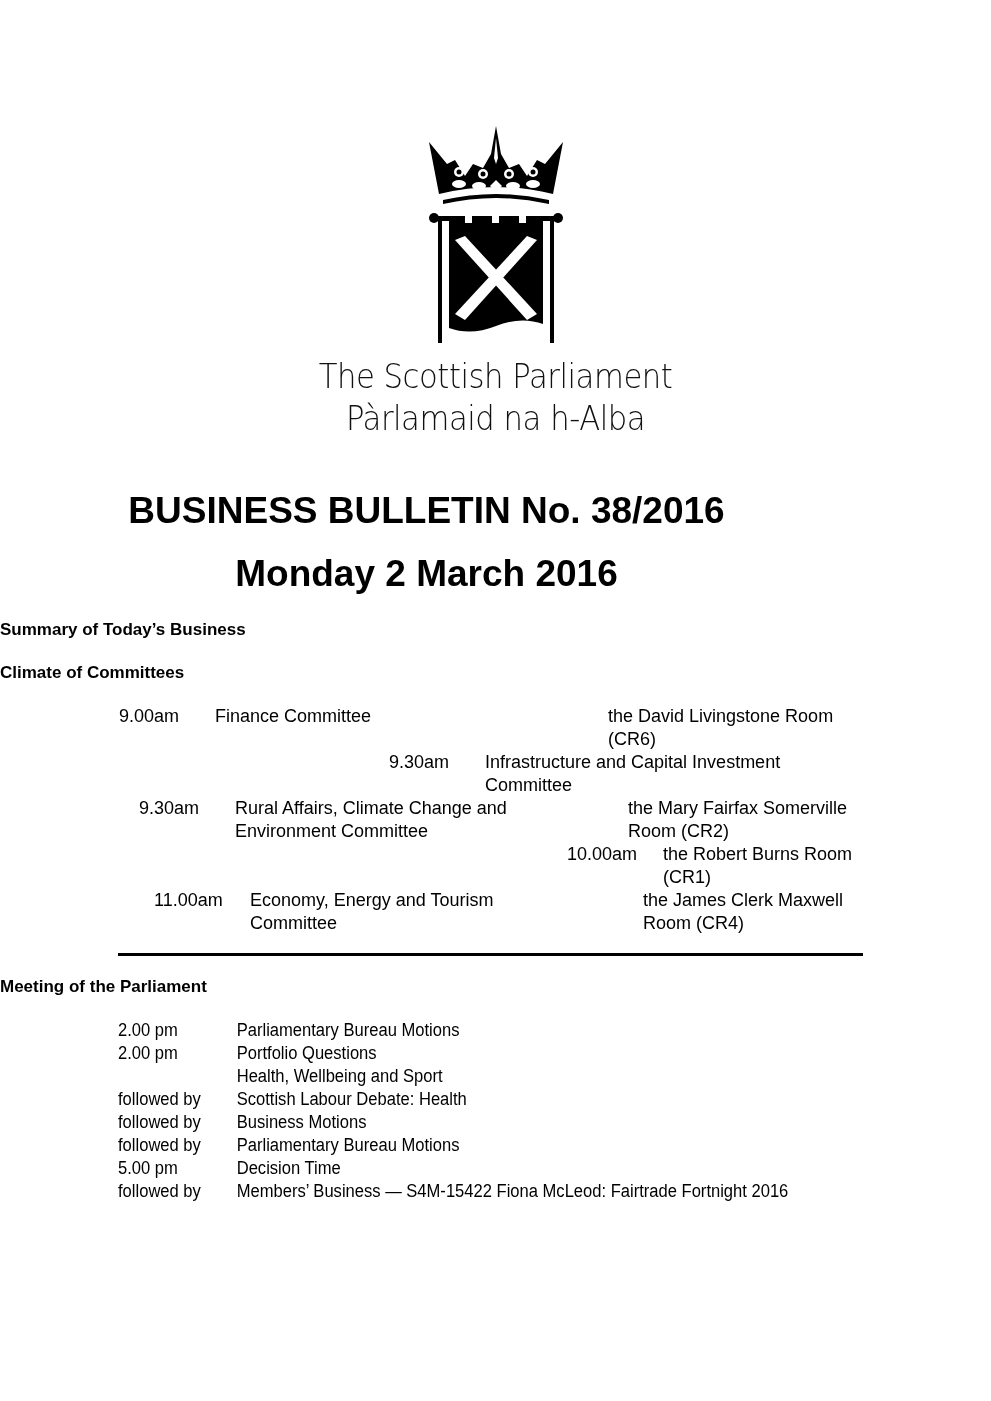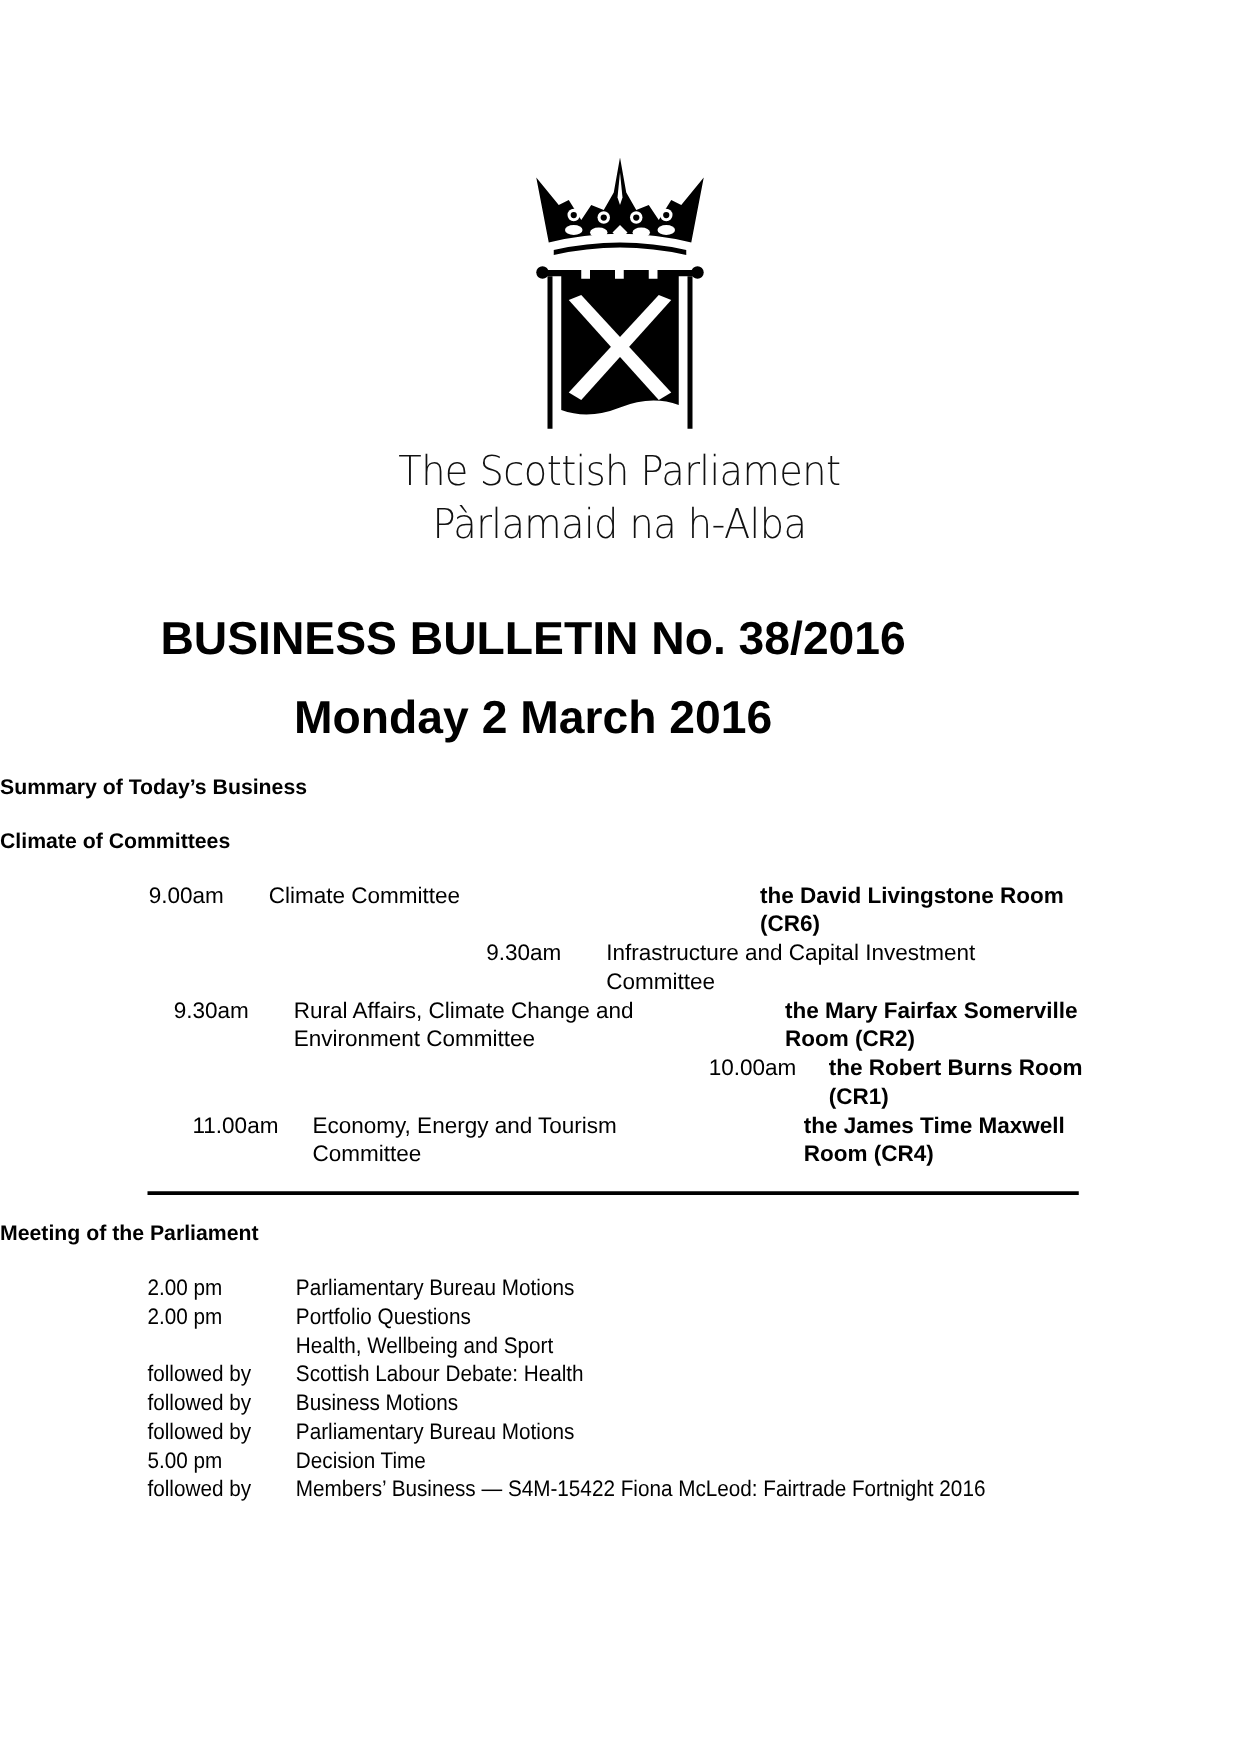--- a/index.html
+++ b/index.html
@@ -29,21 +29,21 @@
     .s1 { top: 620px; }
     .s2 { top: 663px; }
     .s3 { top: 977px; }
     .committees {
       position: absolute; left: 118px; top: 705px; width: 760px;
       font-size: 18px; line-height: 23px;
     }
     .crow { display: flex; justify-content: flex-end; }
     .c-time { width: 96px; flex: none; }
     .c-name { width: 393px; flex: none; }
-    .c-room { width: 270px; flex: none; font-weight: bold; }
+    .c-room { width: 270px; flex: none; }
     .rule {
       position: absolute; left: 118px; top: 953px; width: 745px; height: 3px;
       background: #000;
     }
     .parliament {
       position: absolute; left: 118px; top: 1019px; width: 760px;
       font-size: 18px; line-height: 23px;
       transform: scaleX(0.92); transform-origin: left top;
     }
     .prow { display: flex; }
@@ -93,40 +93,40 @@
 
 <div class="title t1">BUSINESS BULLETIN No. 38/2016</div>
 <div class="title t2">Monday 2 March 2016</div>
 
 <div class="sub s1">Summary of Today’s Business</div>
 <div class="sub s2">Climate of Committees</div>
 
 <div class="committees">
   <div class="crow">
     <div class="c-time">9.00am</div>
-    <div class="c-name">Climate Committee</div>
+    <div class="c-name">Finance Committee</div>
     <div class="c-room">the David Livingstone Room (CR6)</div>
   </div>
   <div class="crow">
     <div class="c-time">9.30am</div>
     <div class="c-name" style="width:340px;margin-right:53px">Infrastructure and Capital Investment Committee</div>
   </div>
   <div class="crow">
     <div class="c-time">9.30am</div>
     <div class="c-name" style="width:320px;margin-right:73px">Rural Affairs, Climate Change and Environment Committee</div>
     <div class="c-room" style="width:250px">the Mary Fairfax Somerville Room (CR2)</div>
   </div>
   <div class="crow">
     <div class="c-time">10.00am</div>
     <div class="c-room" style="width:215px">the Robert Burns Room (CR1)</div>
   </div>
   <div class="crow">
     <div class="c-time">11.00am</div>
     <div class="c-name" style="width:290px;margin-right:103px">Economy, Energy and Tourism Committee</div>
-    <div class="c-room" style="width:235px">the James Time Maxwell Room (CR4)</div>
+    <div class="c-room" style="width:235px">the James Clerk Maxwell Room (CR4)</div>
   </div>
 </div>
 
 <div class="rule"></div>
 
 <div class="sub s3">Meeting of the Parliament</div>
 
 <div class="parliament">
   <div class="prow">
     <div class="p-time">2.00 pm</div>

